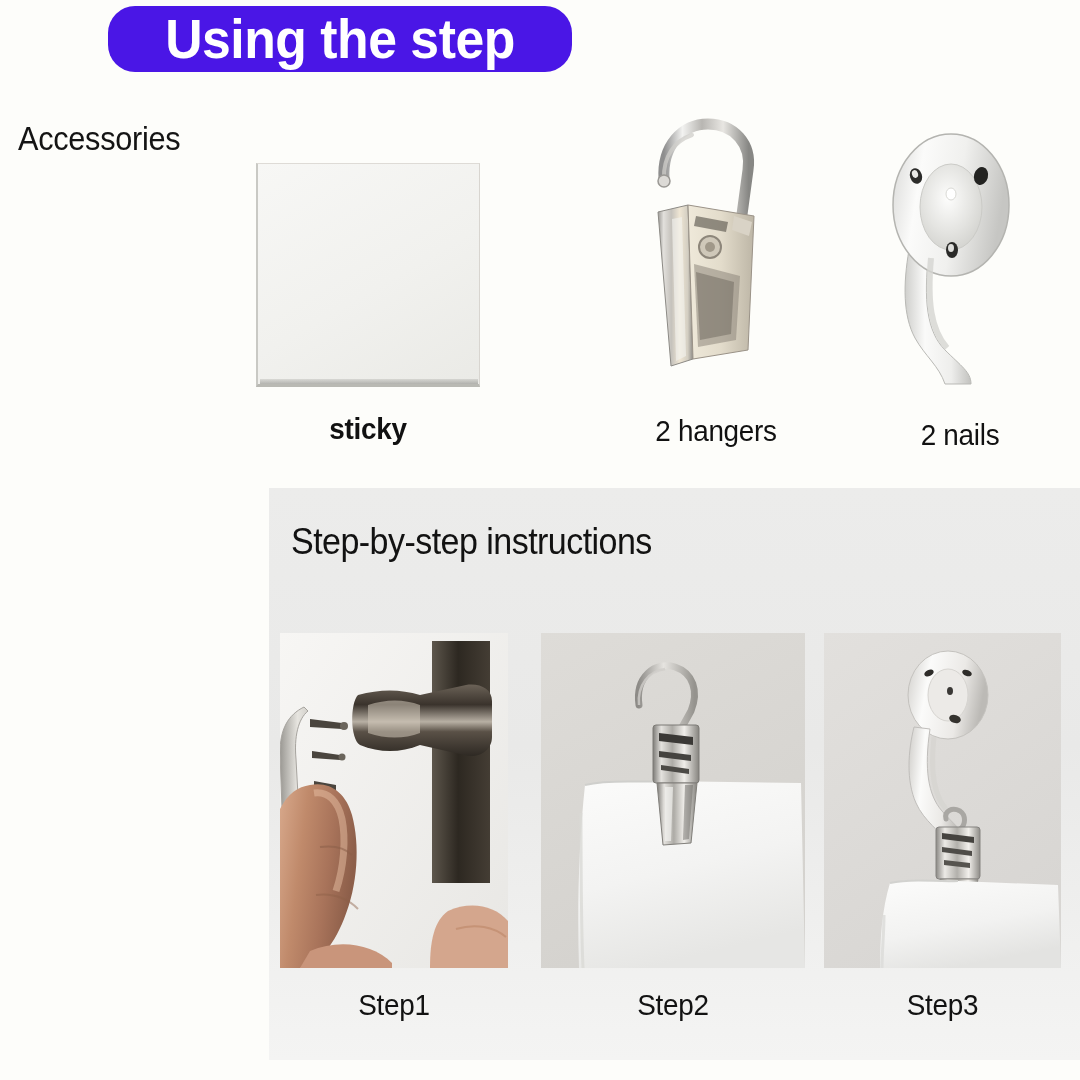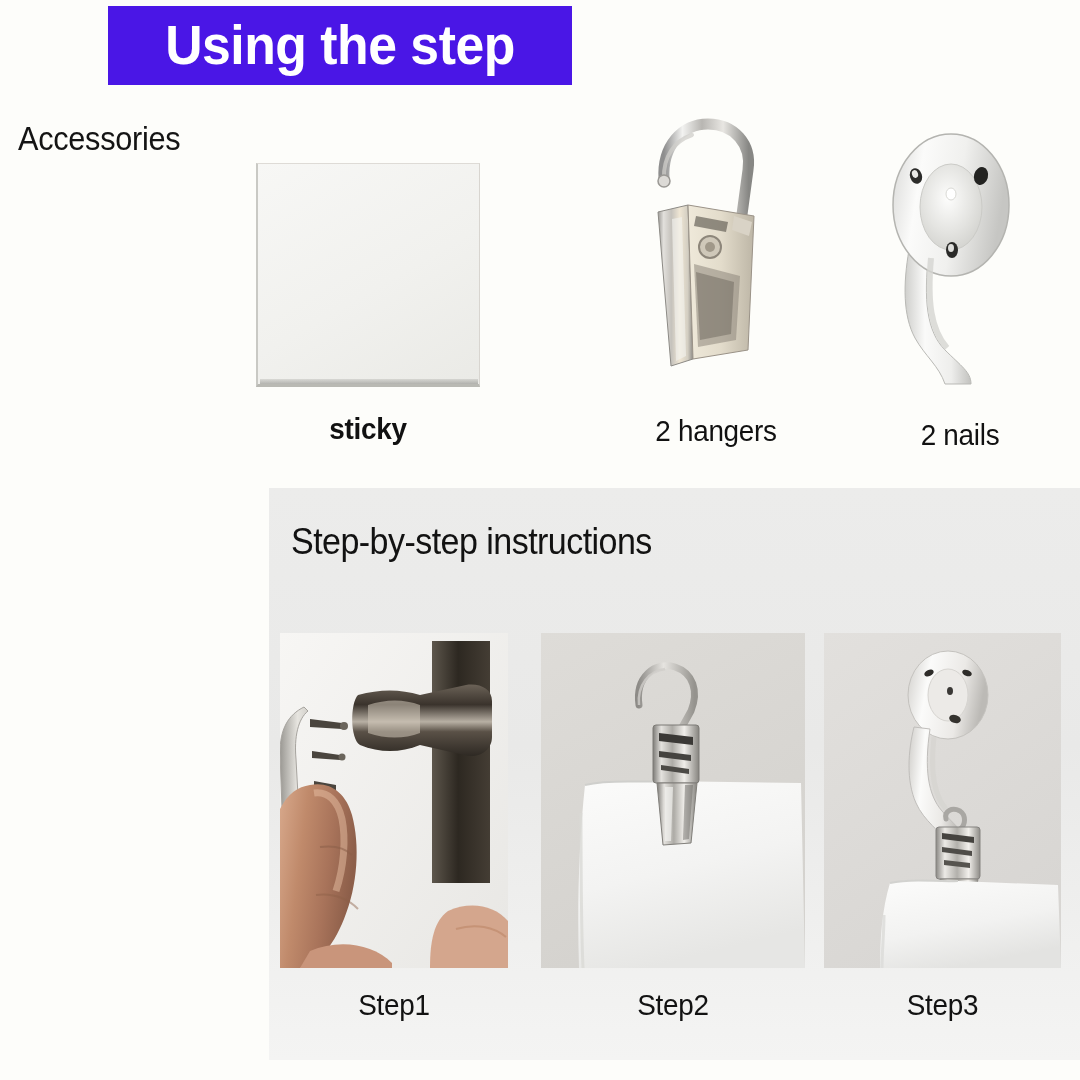--- a/index.html
+++ b/index.html
@@ -8,23 +8,23 @@
   body {
     font-family:"Liberation Sans", sans-serif;
     background:#fdfdfa;
     position:relative;
     overflow:hidden;
     -webkit-font-smoothing:antialiased;
   }
 
   
   #header-banner{
-    position:absolute; left:108px; top:6px; width:464px; height:79px;
+    position:absolute; left:108px; top:6px; width:464px; height:66px;
     background:#4a16e6;
-    display:flex; align-items:center; justify-content:center;
+    display:flex; align-items:center; justify-content:center;border-radius:27px;
   }
   #header-title{
     color:#ffffff;
     font-size:55px;
     font-weight:700;
     letter-spacing:-0.5px;
     line-height:1;
     white-space:nowrap;
     transform:scaleX(0.94);
   }

